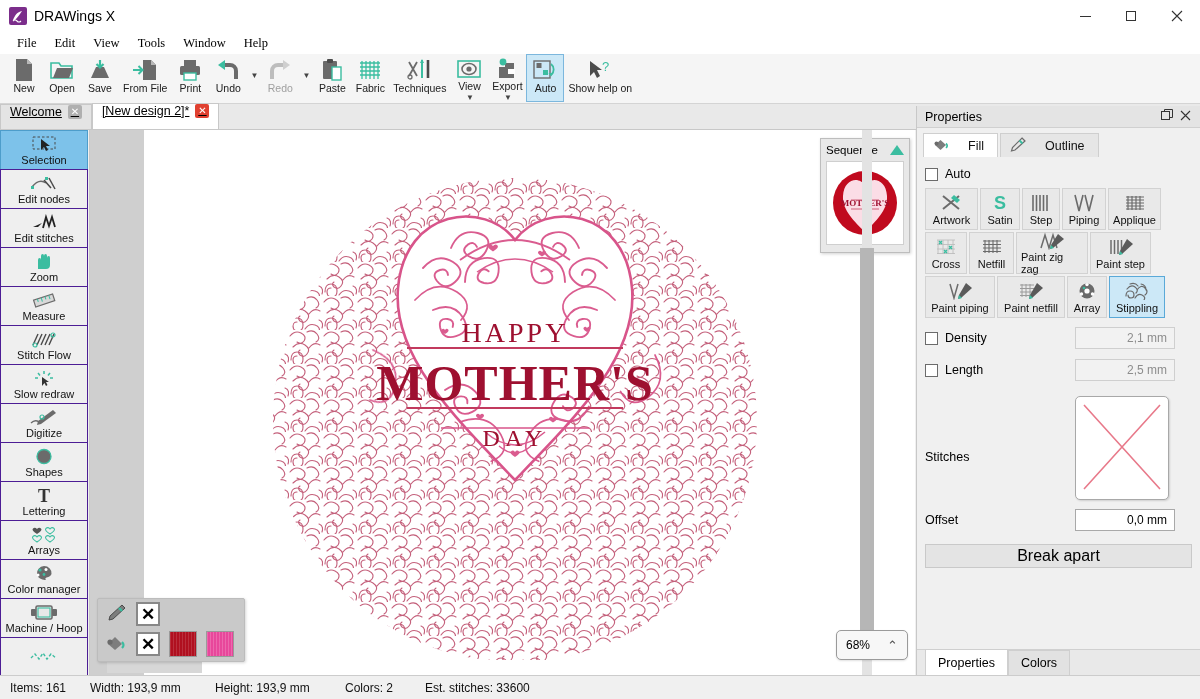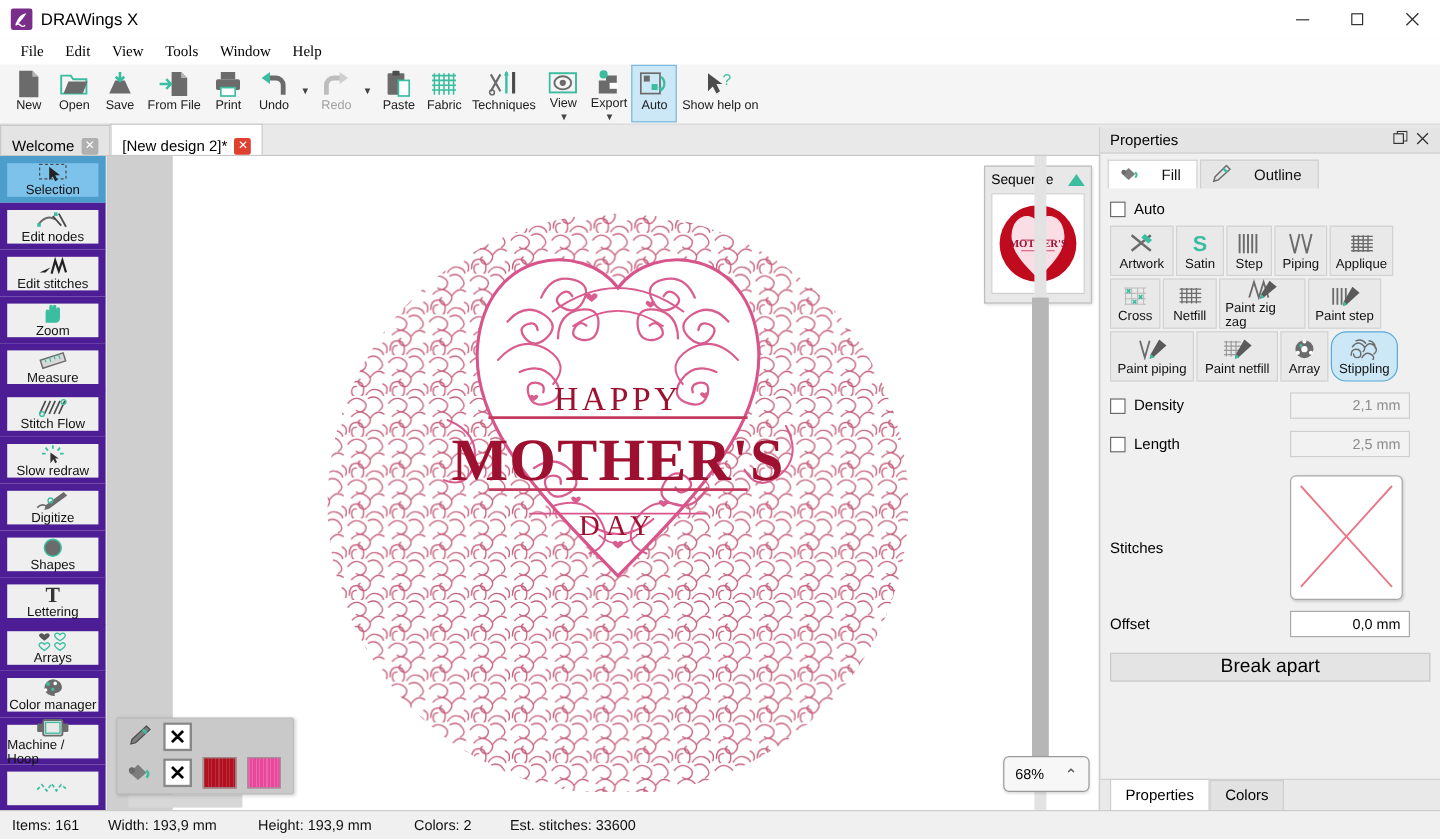--- a/index.html
+++ b/index.html
@@ -56,38 +56,38 @@
   .tb-sep-arrow { width: 14px; height: 48px; display: flex; align-items: center;
      justify-content: center; font-size: 8px; color: #444; padding-bottom: 6px; }
 
   
   .doctabs {
     position: absolute; left: 0; top: 104px; width: 1200px; height: 26px;
     background: #e9e9e9; display: flex; align-items: flex-end;
     border-bottom: 1px solid #c8c8c8;
   }
   .dtab {
-    height: 25px; display: flex; align-items: flex-end; gap: 6px;
+    height: 25px; display: flex; align-items: flex-start; gap: 6px;
     padding: 0 9px; font-size: 12.5px; border: 1px solid #c8c8c8;
-    border-bottom: none; background: #e4e4e4; color: #000;
+    border-bottom: none; background: #e4e4e4; color: #000; text-decoration: underline;
   }
   .dtab.active { background: #ffffff; height: 26px; }
   .dtab .x { width: 14px; height: 14px; font-size: 10px; line-height: 14px;
     text-align: center; color: #fff; background: #b0b0b0; border-radius: 2px; }
   .dtab.active .x { background: #e04030; }
 
   
   .sidebar {
     position: absolute; left: 0; top: 130px; width: 90px; height: 545px;
     background: #f0f0f0; border-right: 1px solid #c8c8c8; overflow: hidden;
   }
   .side-item {
     width: 88px; height: 40px; display: flex; flex-direction: column;
     align-items: center; justify-content: center;
-    border: 6px solid #4c1d95; margin: 0 0 -1px 0; background: #efefef;
+    border: 1px solid #4c1d95; margin: 0 0 -1px 0; background: #efefef;
     font-size: 11px; color: #111;
   }
   .side-item .sglyph { height: 19px; display: flex; align-items: center; justify-content: center; }
   .side-item.active { background: #7dc2ea; border-color: #4d9dcb; }
 
   
   .canvas {
     position: absolute; left: 90px; top: 130px; width: 825px; height: 545px;
     background: #ffffff; overflow: hidden;
   }
@@ -167,21 +167,21 @@
   .chk { width: 13px; height: 13px; border: 1px solid #6b6b6b; background: #fff; }
   .chkrow .ctext { font-size: 12.5px; }
 
   .fillgrid { display: flex; flex-wrap: wrap; gap: 2px; margin-top: 2px; }
   .fb {
     height: 42px; background: #e9e9e9; border: 1px solid #d2d2d2;
     display: flex; flex-direction: column; align-items: center; justify-content: center;
     font-size: 11px; color: #111; padding: 0 4px; gap: 1px;
   }
   .fb .fglyph { height: 21px; display: flex; align-items: center; justify-content: center; }
-  .fb.active { background: #cce8f7; border-color: #5aa9d8; border-radius: 13px; }
+  .fb.active { background: #cce8f7; border-color: #5aa9d8; }
 
   .fieldrow { display: flex; align-items: center; margin-top: 8px; height: 24px; }
   .fieldrow .flabel { display: flex; align-items: center; gap: 7px; width: 150px; font-size: 12.5px; }
   .txtfield {
     width: 100px; height: 22px; border: 1px solid #cfcfcf; background: #f2f2f2;
     color: #8d8d8d; font-size: 12px; display: flex; align-items: center;
     justify-content: flex-end; padding-right: 7px;
   }
   .txtfield.enabled { background: #ffffff; color: #000; border-color: #a9a9a9; }
 

